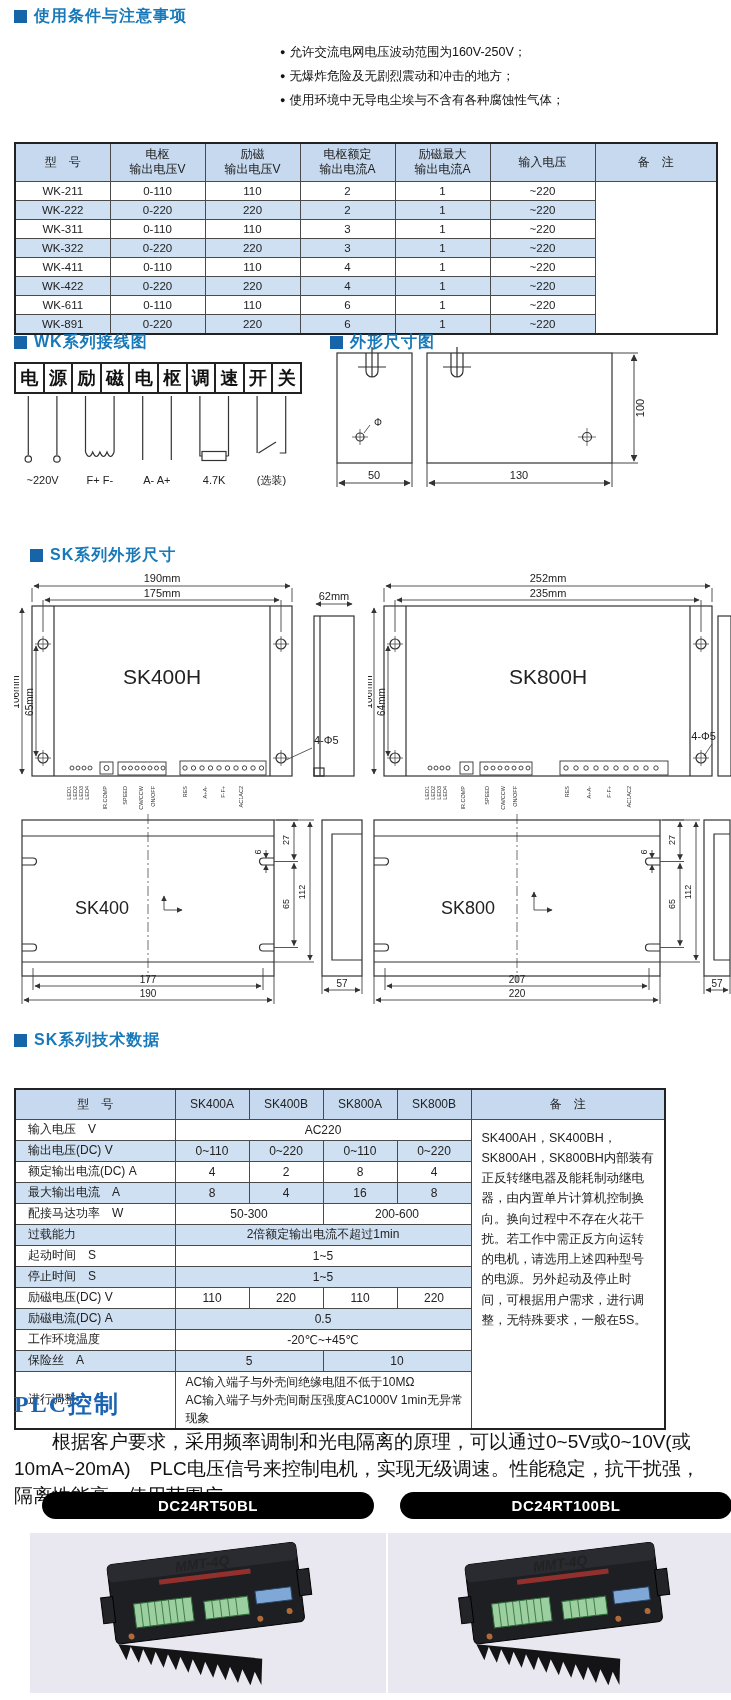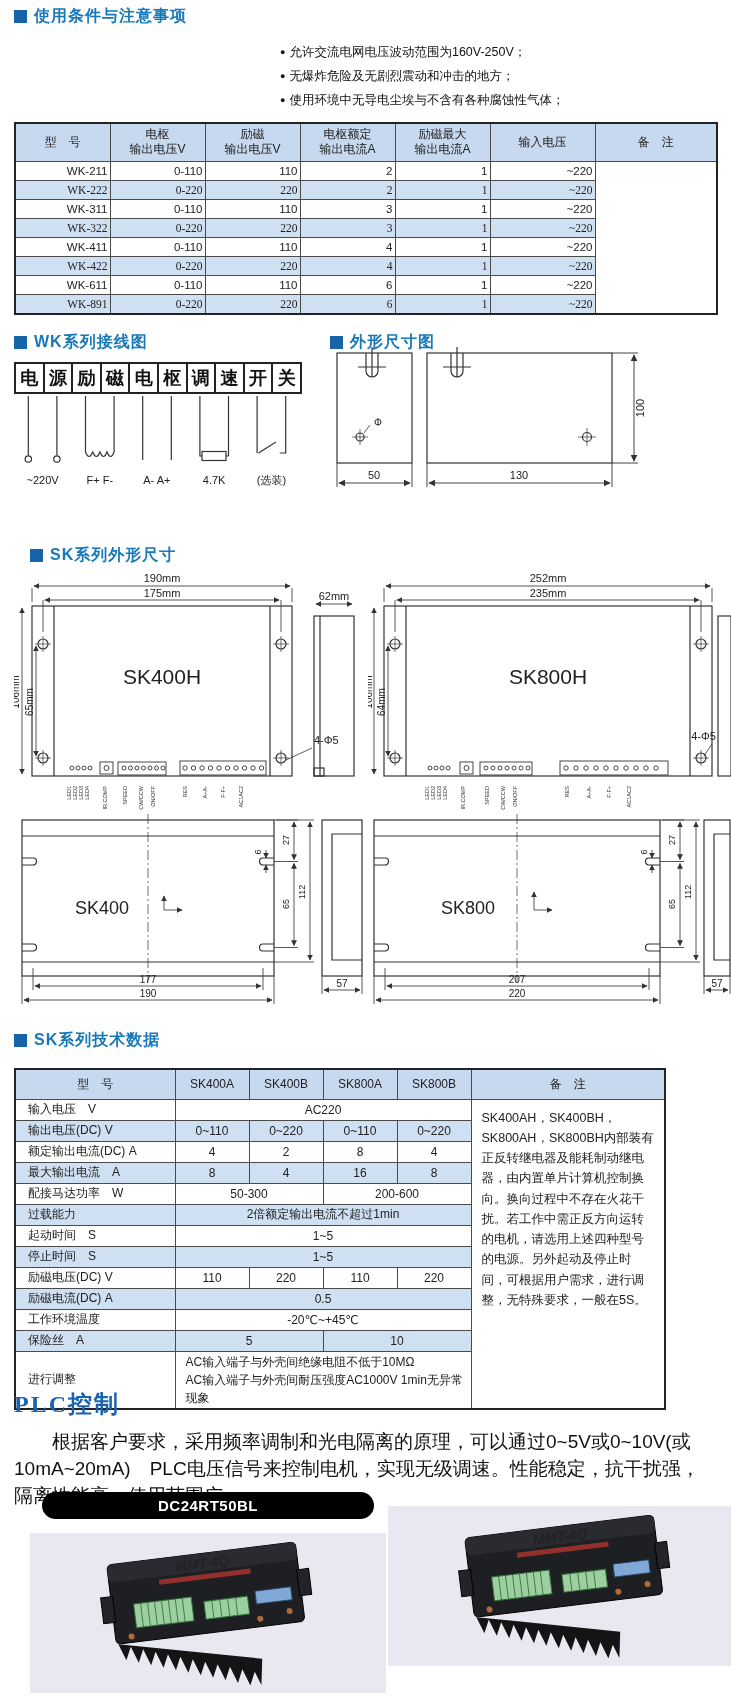--- a/index.html
+++ b/index.html
@@ -7,27 +7,27 @@
         font-family:"Liberation Sans","DejaVu Sans",sans-serif;color:#222;}
   .abs{position:absolute;}
   
   .sec-title{position:absolute;display:flex;align-items:center;gap:7px;}
   .sec-title .sq{width:13px;height:13px;background:#1565a8;display:inline-block;}
   .sec-title .sec-text{font-size:16px;font-weight:bold;color:#1779b9;letter-spacing:1px;}
   
   .bullets{position:absolute;font-size:12.5px;line-height:24px;color:#111;}
   .bullet::before{content:"●";font-size:9px;margin-right:4px;vertical-align:1px;color:#111;}
   
-  table{border-collapse:collapse;table-layout:fixed;}
+  table{border-collapse:collapse;table-layout:fixed;margin-top:20px;}
   .dtable{position:absolute;border:2px solid #222;background:#fff;}
   .dtable th,.dtable td{border:1px solid #4a4a4a;text-align:center;vertical-align:middle;
         font-weight:normal;padding:1px 2px;overflow:hidden;}
   .dtable th{background:#c6d9ee;font-size:12px;white-space:pre-line;line-height:1.25;}
-  #wk-table td{font-size:11.5px;height:16px;text-align:right;}
-  #wk-table tr.alt td{background:#cfe0f2;font-family:Liberation Serif, serif;}
+  #wk-table td{font-size:11.5px;height:16px;}
+  #wk-table tr.alt td{background:#cfe0f2;}
   #wk-table td.remark-empty{background:#fff;}
   #tech-table td{font-size:12px;height:18px;}
   #tech-table tr.alt td{background:#cfe0f2;}
   #tech-table td.rowlabel{text-align:left;padding-left:12px;}
   #tech-table td.remark{background:#fff;text-align:left;vertical-align:top;
         padding:8px 8px 4px 10px;font-size:12.5px;line-height:1.62;}
   #tech-table td.multiline{white-space:pre-line;text-align:left;padding-left:10px;line-height:1.5;height:38px;}
   
   .tstrip{position:absolute;display:flex;border:2px solid #222;}
   .tstrip .tcell{width:26.6px;height:28px;border-left:2px solid #222;display:flex;
@@ -597,20 +597,21 @@
       <circle cx="66" cy="90" r="3" fill="#b06a3a"></circle>
               <circle cx="196" cy="88" r="3" fill="#b06a3a"></circle>
               <circle cx="226" cy="84" r="3" fill="#b06a3a"></circle>
       <path d="M52,96 l6,17 6,-13 6,17 6,-13 6,17 6,-13 6,17 6,-13 6,17 6,-13 6,17 6,-13 6,17 6,-13 6,17 6,-13 6,17 6,-13 6,17 6,-13 6,17 6,-13 5,14 4,-26 z" fill="#141416"></path>
     </g>
   </svg>
 </span>
       </div>
   </div>
   <div class="product-col" style="left:388px;top:1492px">
+    <div class="pill">DC24RT100BL</div>
     <div class="photo">
         <span class="art-mount">
   <svg width="290" height="148" viewBox="0 0 290 148">
     <g transform="rotate(-7 145 74)">
       <rect x="50" y="16" width="190" height="80" rx="5" fill="#1e1f23" stroke="#000"></rect>
       <rect x="50" y="16" width="190" height="18" rx="5" fill="#2a2b30"></rect>
       <rect x="40" y="48" width="12" height="26" fill="#232428" stroke="#000"></rect>
       <rect x="238" y="44" width="12" height="26" fill="#232428" stroke="#000"></rect>
       <text x="145" y="31" font-size="14" font-style="italic" font-weight="bold" fill="#c23232" text-anchor="middle">MMT-4Q</text>
       <rect x="100" y="37" width="92" height="5" fill="#a8322e" opacity="0.85"></rect>

